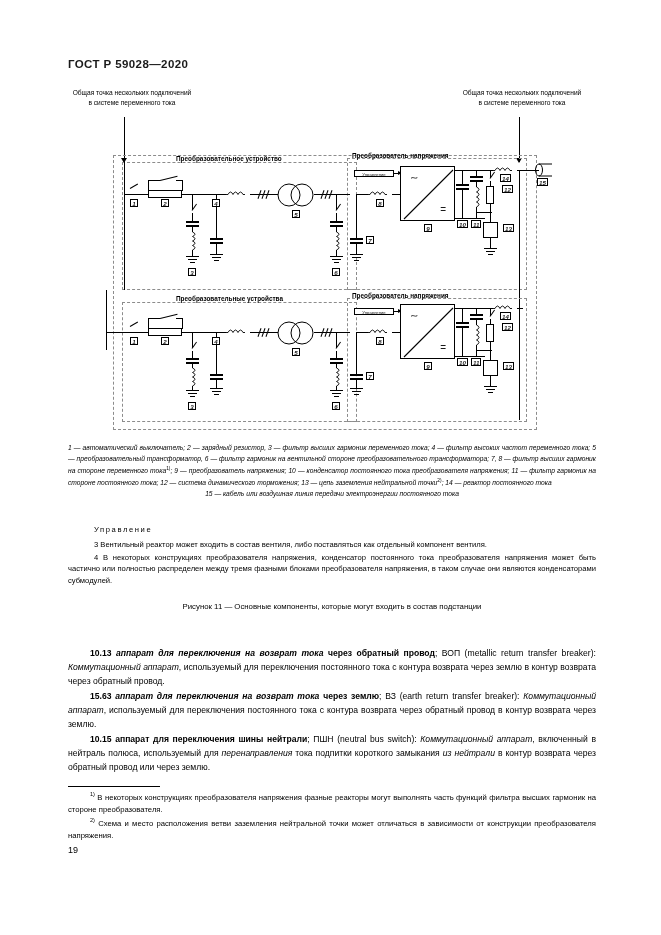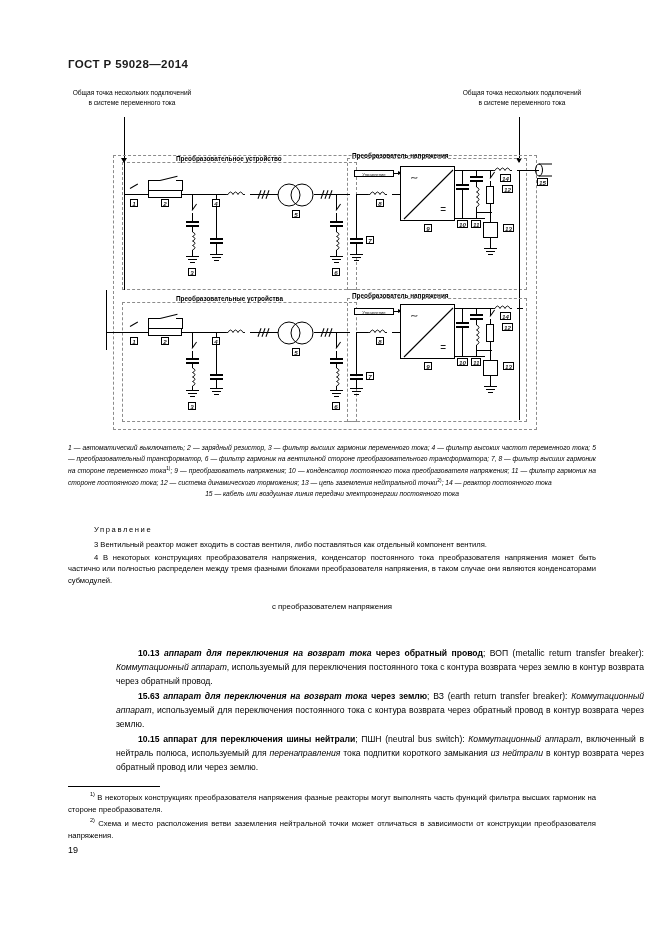--- a/index.html
+++ b/index.html
@@ -160,21 +160,20 @@
   }
   .body {
     position: absolute;
     left: 68px;
     top: 646px;
     width: 528px;
     font-size: 8.6px;
     line-height: 1.63;
     color: #000;
     text-align: justify;
-    margin-left: 48px;
   }
   .body p { margin: 0 0 1px 0; text-indent: 22px; }
   .b { font-weight: bold; }
   .i { font-style: italic; }
   .bi { font-weight: bold; font-style: italic; }
   .footsep {
     position: absolute;
     left: 68px;
     top: 786px;
     width: 92px;
@@ -198,21 +197,21 @@
     top: 845px;
     font-size: 9px;
     color: #000;
   }
 </style>
 </head>
 <body>
 
 <div class="page">
 
-  <div class="doc-header">ГОСТ Р 59028—2014</div>
+  <div class="doc-header">ГОСТ Р 59028—2020</div>
 
   <div class="callout callout-left">Общая точка нескольких подключений в системе переменного тока</div>
   <div class="callout-stem stem-left"></div>
   <div class="arrowhead ah-left"></div>
 
   <div class="callout callout-right">Общая точка нескольких подключений в системе переменного тока</div>
   <div class="callout-stem stem-right"></div>
   <div class="arrowhead ah-right"></div>
 
   <div class="diagram">
@@ -530,21 +529,21 @@
     <span class="i last">15 — кабель или воздушная линия передачи электроэнергии постоянного тока</span>
   </div>
 
   <div class="notes">
     <div class="notes-title">Управление</div>
     <div class="note-item">3 Вентильный реактор может входить в состав вентиля, либо поставляться как отдельный компонент вентиля.</div>
     <div class="note-item">4 В некоторых конструкциях преобразователя напряжения, конденсатор постоянного тока преобразователя напряжения может быть частично или полностью распределен между тремя фазными блоками преобразователя напряжения, в таком случае они являются конденсаторами субмодулей.</div>
   </div>
 
   <div class="fig-caption">
-    <div>с преобразователем напряжения</div>
+    <div>Рисунок 11 — Основные компоненты, которые могут входить в состав подстанции</div>
   </div>
 
   <div class="body">
     <p><span class="b">10.13 </span><span class="bi">аппарат для переключения на возврат </span><span class="bi">тока</span><span class="b"> через обратный провод</span><span>; ВОП (metallic return transfer breaker): </span><span class="i">Коммутационный аппарат</span><span>, используемый для переключения постоянного тока с контура возврата через землю в контур возврата через обратный провод.</span></p>
     <p><span class="b">15.63 </span><span class="bi">аппарат для переключения на возврат </span><span class="bi">тока</span><span class="b"> через землю</span><span>; ВЗ (earth return transfer breaker): </span><span class="i">Коммутационный аппарат</span><span>, используемый для переключения постоянного тока с контура возврата через обратный провод в контур возврата через землю.</span></p>
     <p><span class="b">10.15 </span><span class="b">аппарат для переключения шины нейтрали</span><span>; ПШН (neutral bus switch): </span><span class="i">Коммутационный аппарат</span><span>, включенный в нейтраль полюса, используемый для </span><span class="i">перенаправления</span><span> тока подпитки короткого замыкания </span><span class="i">из нейтрали</span><span> в контур возврата через обратный провод или через землю.</span></p>
   </div>
 
   <div class="footsep"></div>
   <div class="footnotes">

